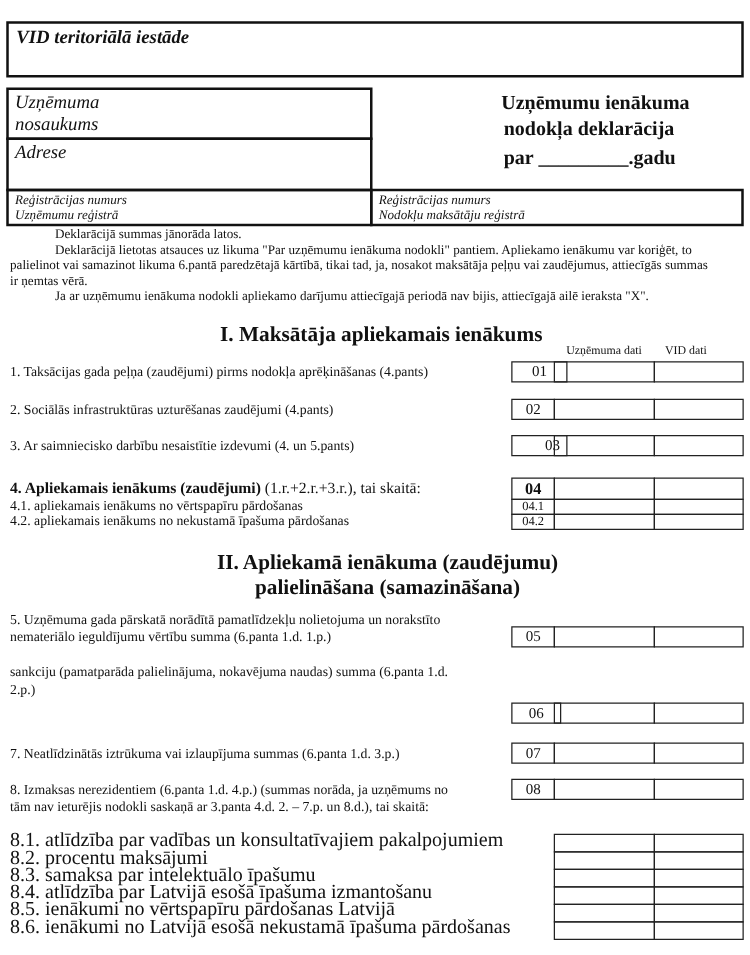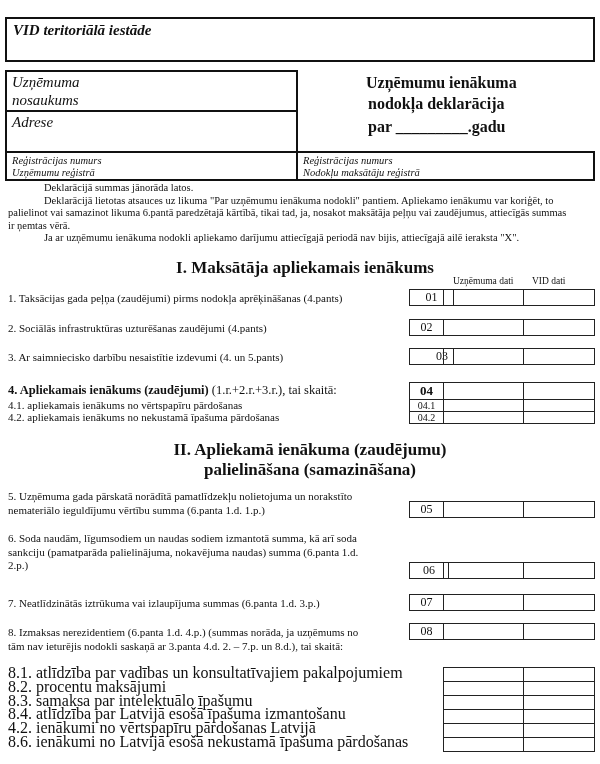--- a/index.html
+++ b/index.html
@@ -1,21 +1,21 @@
 <!DOCTYPE html>
 <html><head>
 <meta charset="utf-8">
 <style>
   html, body { margin:0; padding:0; background:#ffffff; }
   body { width:600px; height:764px; position:relative; overflow:hidden; color:#111; font-family:"Liberation Serif","DejaVu Serif",serif; }
   .abs { position:absolute; }
   .box { position:absolute; border:2px solid #111; box-sizing:border-box; }
   .lbl-lg { font-size:15px; font-style:italic; }
   .lbl-sm { font-size:10.5px; font-style:italic; line-height:12px; }
-  .title { font-weight:bold; font-size:16px; line-height:21px; }
+  .title { font-weight:bold; font-size:16px; line-height:21px;margin-left:35px; }
   .note { font-size:10.5px; line-height:12.5px; }
   .sec { font-weight:bold; font-size:17px; text-align:center; line-height:20px; }
   .row-text { font-size:11px; line-height:13.5px; }
   .code { position:absolute; border:1px solid #222; box-sizing:border-box; font-size:12px; text-align:center; line-height:14px; }
   .cell { position:absolute; border:1px solid #222; box-sizing:border-box; }
   .colhdr { font-size:9.5px; }
   .sub { font-size:16px; line-height:13.8px; }
   input.cellin { width:100%; height:100%; border:none; background:transparent; padding:0 2px; box-sizing:border-box; font-size:10px; font-family:"Liberation Serif",serif; }
 </style>
 </head>
@@ -103,21 +103,20 @@
 
 <div class="abs row-text" style="left:8px;top:490px;">
   <div>5. Uzņēmuma gada pārskatā norādītā pamatlīdzekļu nolietojuma un norakstīto</div>
   <div>nemateriālo ieguldījumu vērtību summa (6.panta 1.d. 1.p.)</div>
 </div>
 <div class="code" style="left:409px;top:501px;width:35px;height:17px;">05</div>
 <div class="cell" style="left:443px;top:501px;width:81px;height:17px;"><input class="cellin" style=""></div>
 <div class="cell" style="left:523px;top:501px;width:72px;height:17px;"><input class="cellin" style=""></div>
 
 <div class="abs row-text" style="left:8px;top:532px;">
-  <div>6. Soda naudām, līgumsodiem un naudas sodiem izmantotā summa, kā arī soda</div>
   <div>sankciju (pamatparāda palielinājuma, nokavējuma naudas) summa (6.panta 1.d.</div>
   <div>2.p.)</div>
 </div>
 <div class="code" style="left:409px;top:562px;width:40px;height:17px;">06</div>
 <div class="cell" style="left:443px;top:562px;width:81px;height:17px;"><input class="cellin" style=""></div>
 <div class="cell" style="left:523px;top:562px;width:72px;height:17px;"><input class="cellin" style=""></div>
 
 <div class="abs row-text" style="left:8px;top:597px;">7. Neatlīdzinātās iztrūkuma vai izlaupījuma summas (6.panta 1.d. 3.p.)</div>
 <div class="code" style="left:409px;top:594px;width:35px;height:17px;">07</div>
 <div class="cell" style="left:443px;top:594px;width:81px;height:17px;"><input class="cellin" style=""></div>
@@ -129,21 +128,21 @@
 </div>
 <div class="code" style="left:409px;top:623px;width:35px;height:17px;">08</div>
 <div class="cell" style="left:443px;top:623px;width:81px;height:17px;"><input class="cellin" style=""></div>
 <div class="cell" style="left:523px;top:623px;width:72px;height:17px;"><input class="cellin" style=""></div>
 
 <div class="abs sub" style="left:8px;top:666px;">
   <div>8.1. atlīdzība par vadības un konsultatīvajiem pakalpojumiem</div>
   <div>8.2. procentu maksājumi</div>
   <div>8.3. samaksa par intelektuālo īpašumu</div>
   <div>8.4. atlīdzība par Latvijā esošā īpašuma izmantošanu</div>
-  <div>4.2. ienākumi no vērtspapīru pārdošanas Latvijā</div>
+  <div>8.5. ienākumi no vērtspapīru pārdošanas Latvijā</div>
   <div>8.6. ienākumi no Latvijā esošā nekustamā īpašuma pārdošanas</div>
 </div>
 
 <div class="abs" style="left:443px;top:667px;width:152px;">
   <div style="display:flex;height:14px;">
     <div class="cell" style="position:relative;width:81px;height:15px;"><input class="cellin" style=""></div>
     <div class="cell" style="position:relative;width:72px;height:15px;margin-left:-1px;"><input class="cellin" style=""></div>
   </div>
   <div style="display:flex;height:14px;">
     <div class="cell" style="position:relative;width:81px;height:15px;"><input class="cellin" style=""></div>

